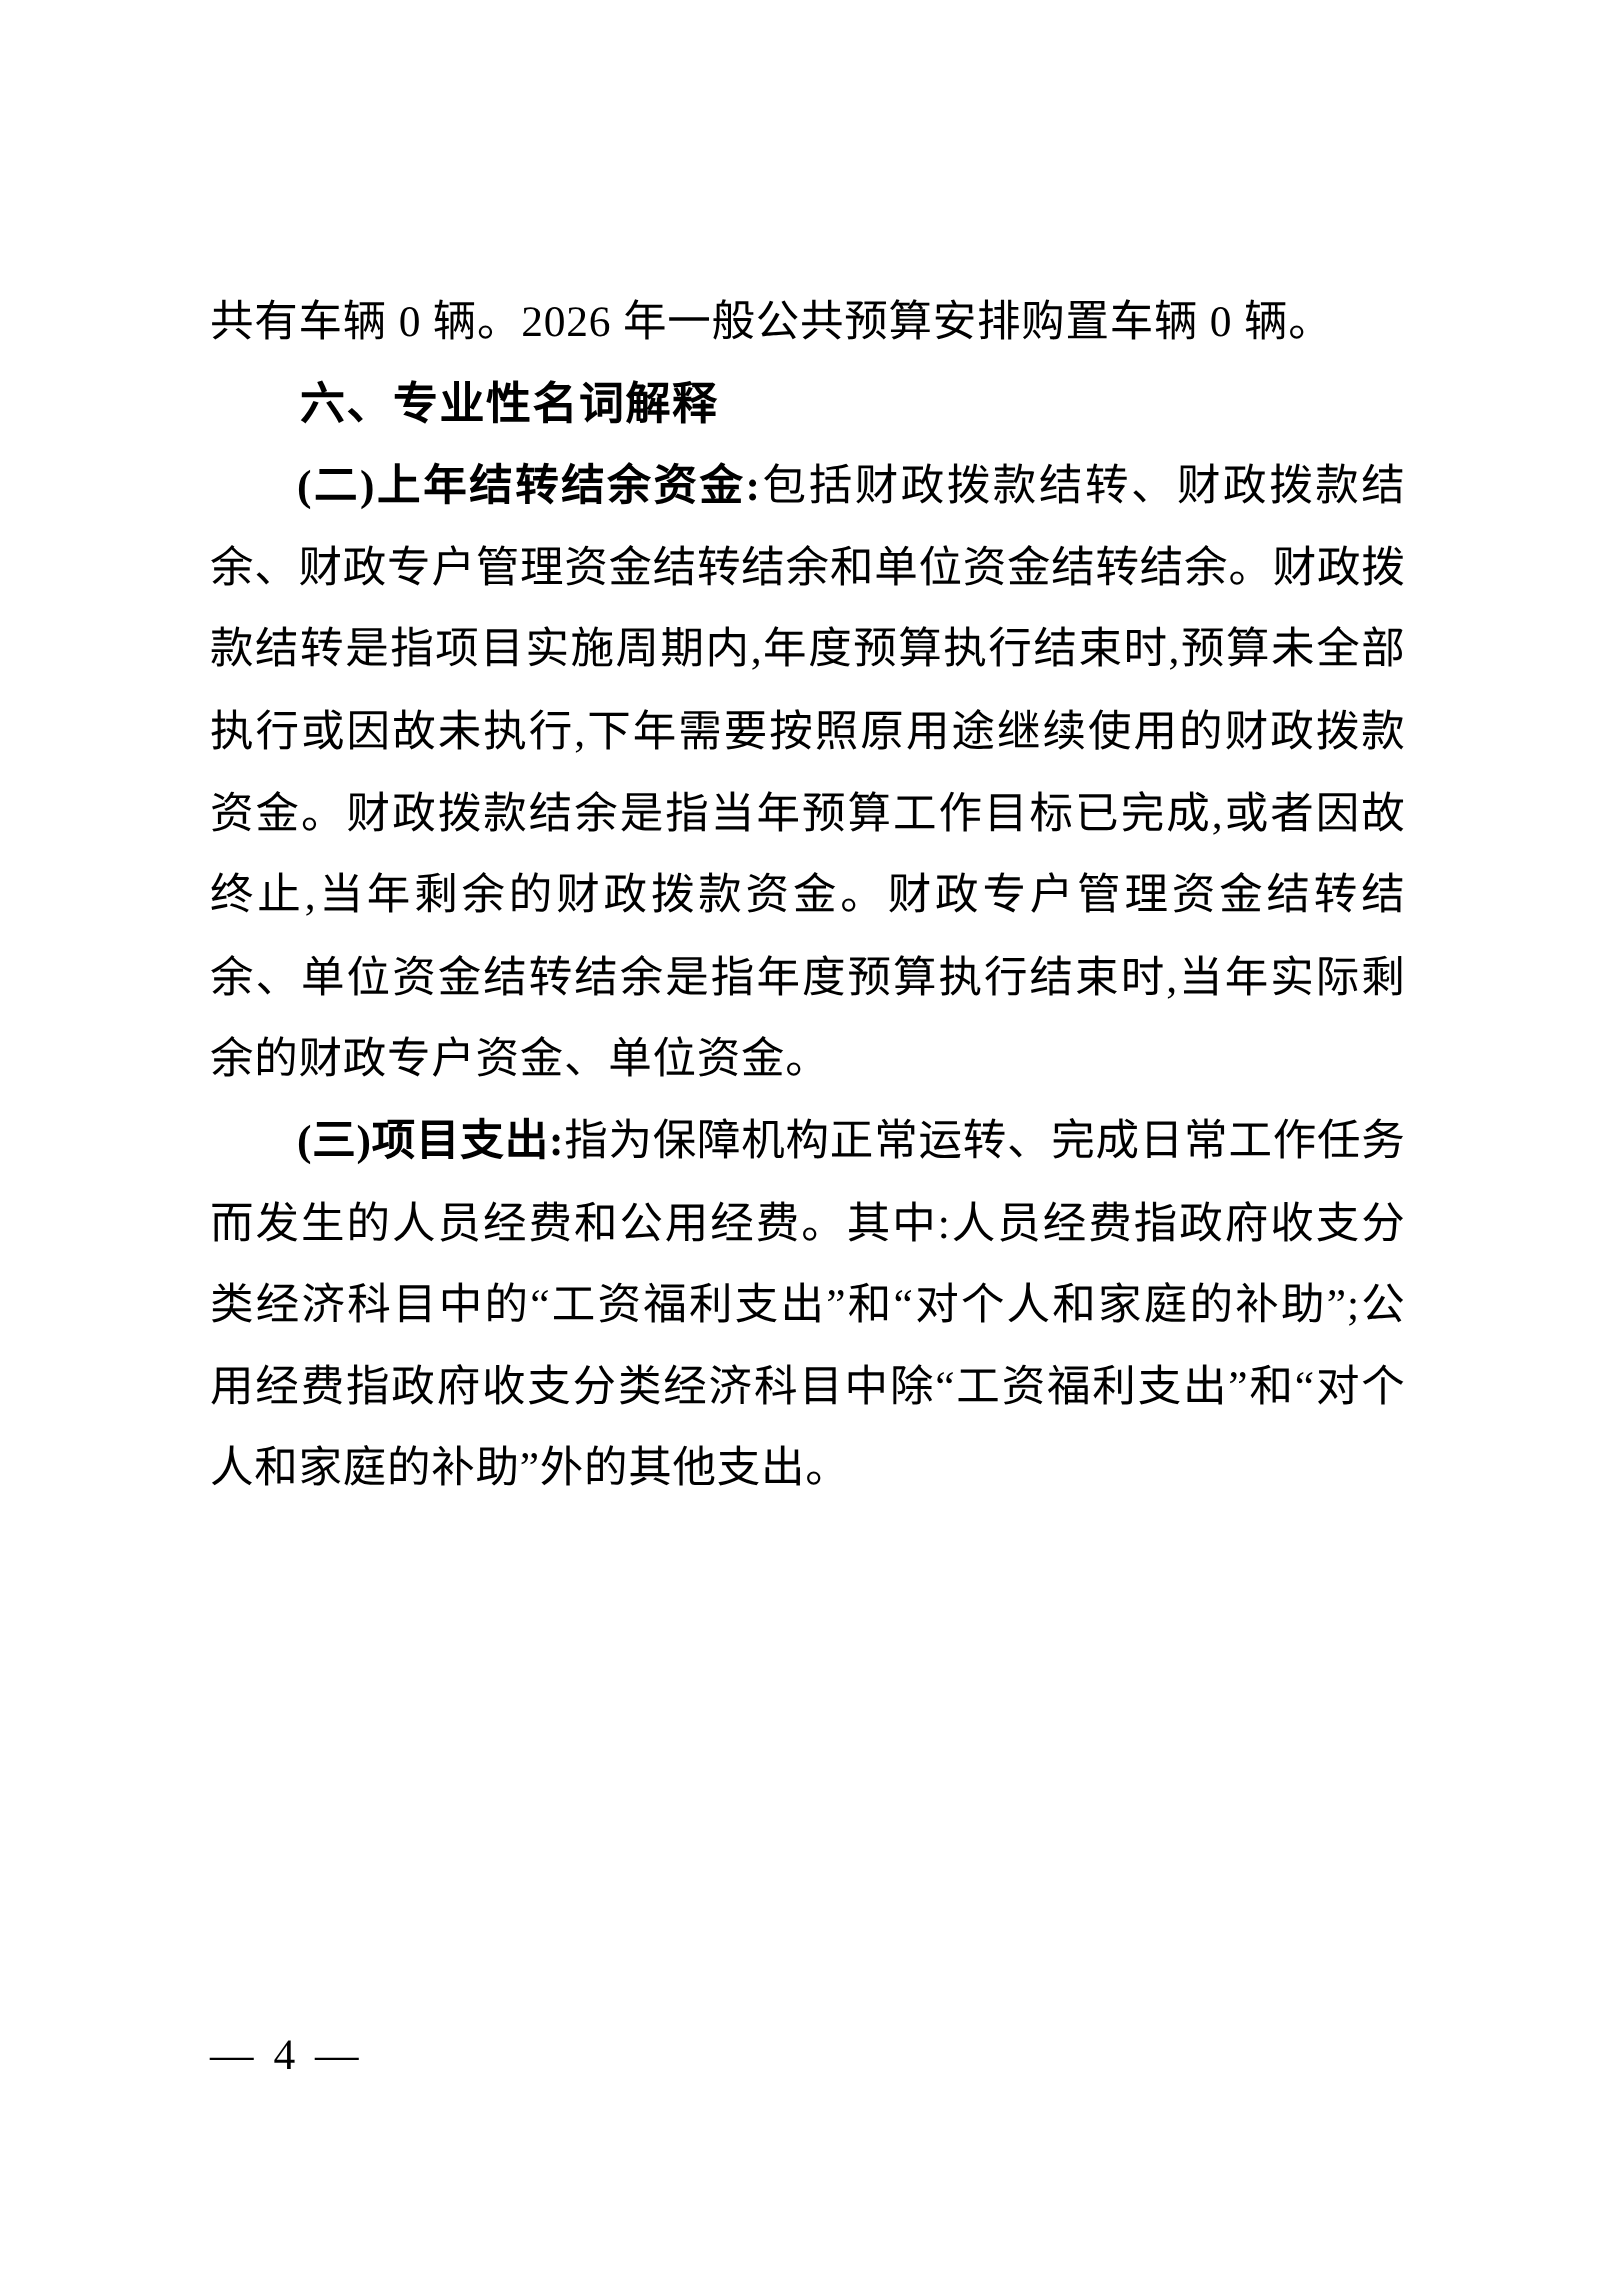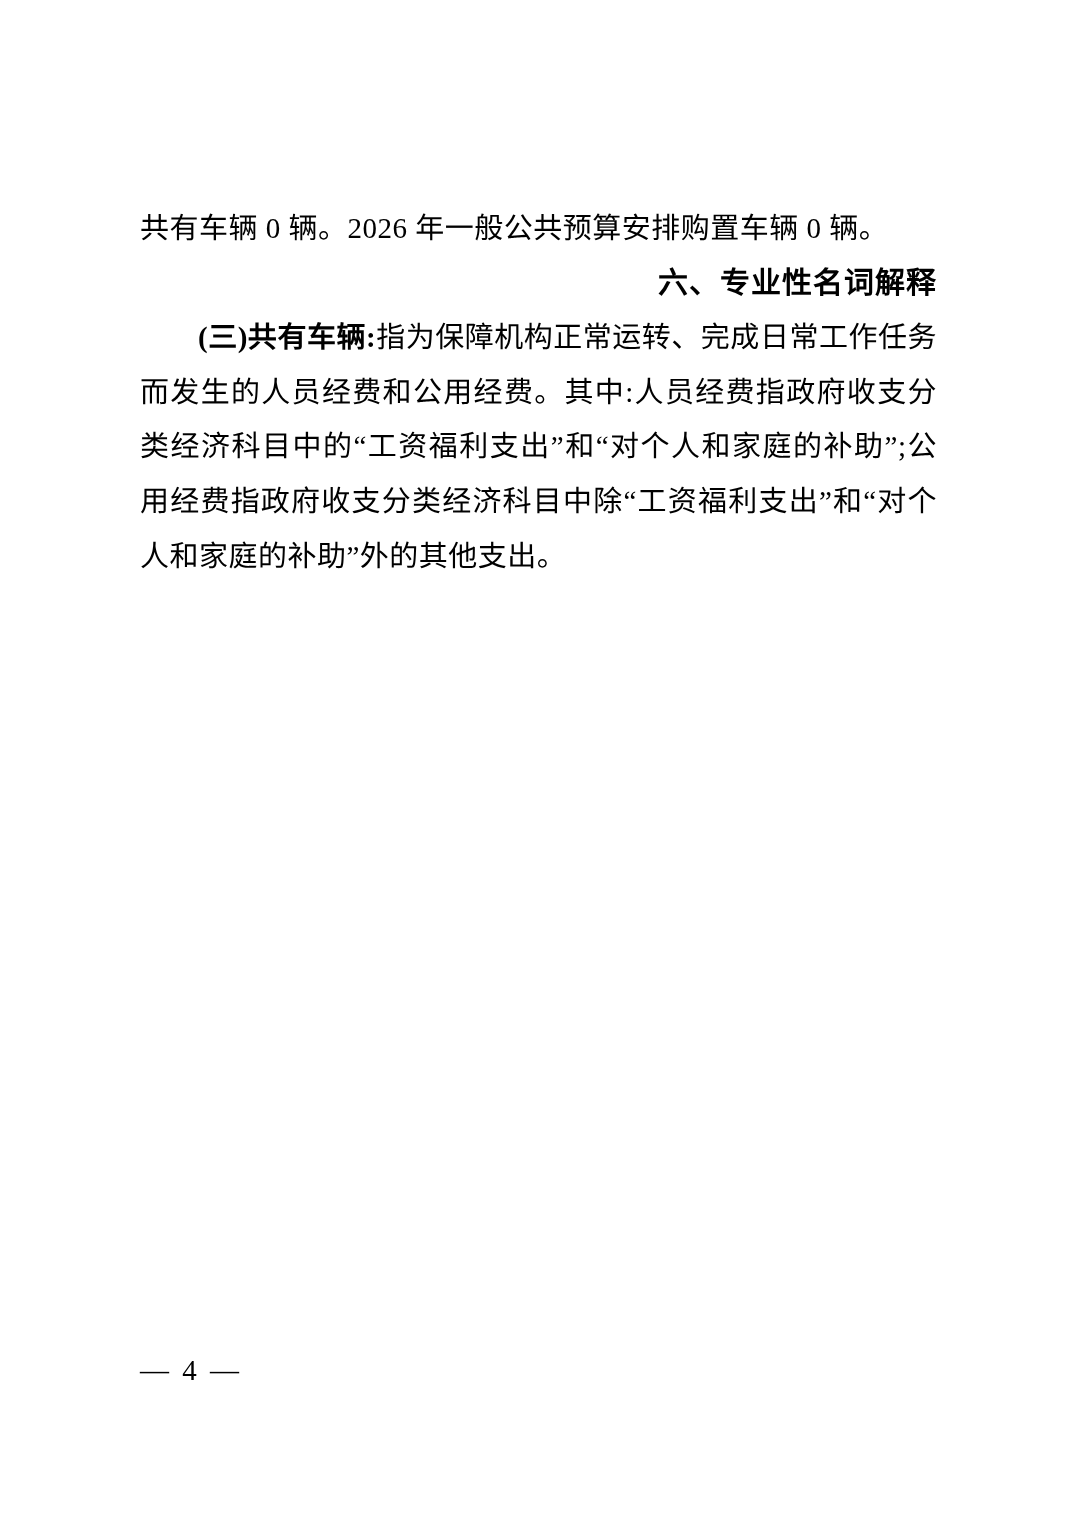--- a/index.html
+++ b/index.html
@@ -11,21 +11,21 @@
     width: 1074px;
     height: 1520px;
     background: #ffffff;
     color: #000000;
     font-family: "Liberation Serif", "DejaVu Serif", serif;
     overflow: hidden;
   }
   .page-content {
     position: absolute;
     left: 140px;
-    top: 201px;
+    top: 188px;
     width: 797px;
     font-size: 29px;
     line-height: 54.6px;
     letter-spacing: 0.5px;
     text-align: justify;
     text-justify: inter-character;
   }
   .page-content p {
     margin: 0;
   }
@@ -33,21 +33,21 @@
     text-indent: 0;
   }
   .section-heading {
     font-family: "Liberation Sans", "DejaVu Sans", sans-serif;
     font-weight: bold;
     font-size: 30px;
     line-height: 54.6px;
     letter-spacing: 1px;
     margin: 0;
     text-indent: 2em;
-    text-align: right;
+    text-align: left;
   }
   .para {
     text-indent: 2em;
   }
   .term-lead {
     font-weight: bold;
   }
   .page-number {
     position: absolute;
     left: 140px;
@@ -61,19 +61,20 @@
 </head>
 <body>
 
 <div class="page-content">
 
   <p class="continuation-line">共有车辆 0 辆。2026 年一般公共预算安排购置车辆 0 辆。</p>
 
   <h2 class="section-heading">六、专业性名词解释</h2>
 
 
+  <p class="para"><span class="term-lead">(二)上年结转结余资金:</span><span>包括财政拨款结转、财政拨款结余、财政专户管理资金结转结余和单位资金结转结余。财政拨款结转是指项目实施周期内,年度预算执行结束时,预算未全部执行或因故未执行,下年需要按照原用途继续使用的财政拨款资金。财政拨款结余是指当年预算工作目标已完成,或者因故终止,当年剩余的财政拨款资金。财政专户管理资金结转结余、单位资金结转结余是指年度预算执行结束时,当年实际剩余的财政专户资金、单位资金。</span></p>
 
-  <p class="para"><span class="term-lead">(三)共有车辆:</span><span>指为保障机构正常运转、完成日常工作任务而发生的人员经费和公用经费。其中:人员经费指政府收支分类经济科目中的“工资福利支出”和“对个人和家庭的补助”;公用经费指政府收支分类经济科目中除“工资福利支出”和“对个人和家庭的补助”外的其他支出。</span></p>
+  <p class="para"><span class="term-lead">(三)项目支出:</span><span>指为保障机构正常运转、完成日常工作任务而发生的人员经费和公用经费。其中:人员经费指政府收支分类经济科目中的“工资福利支出”和“对个人和家庭的补助”;公用经费指政府收支分类经济科目中除“工资福利支出”和“对个人和家庭的补助”外的其他支出。</span></p>
 
 
 </div>
 
 <div class="page-number">— 4 —</div>
 
 </body></html>

